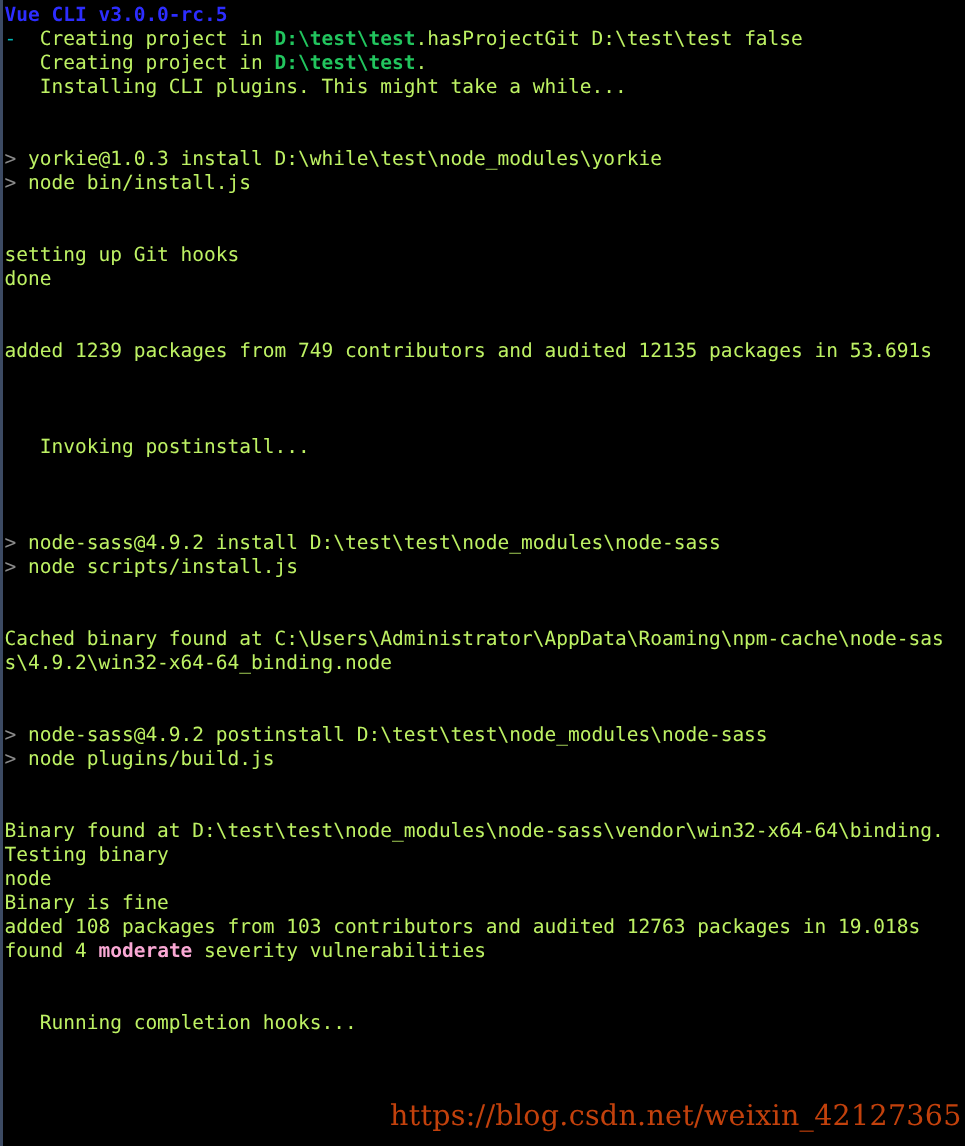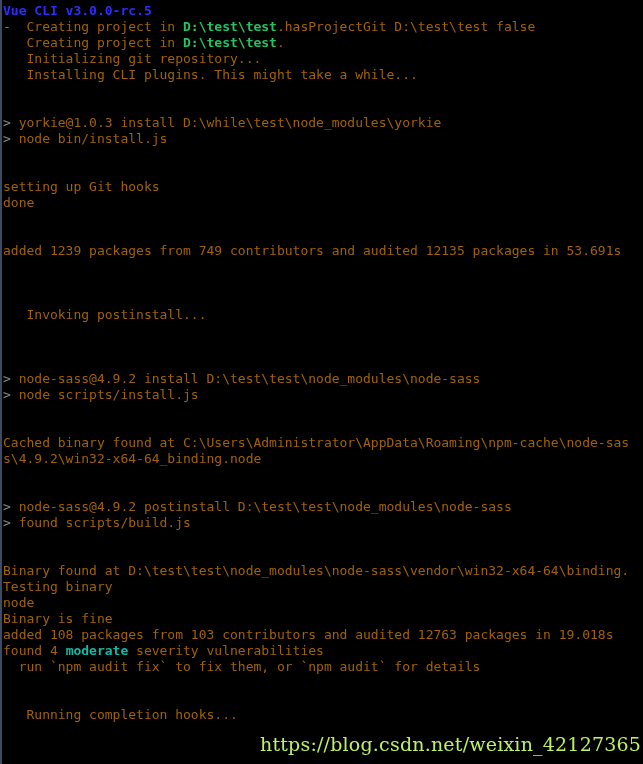--- a/index.html
+++ b/index.html
@@ -29,53 +29,52 @@
   }
   .line {
     height: 16px;
     white-space: pre;
     padding-left: 1px;
     overflow: hidden;
   }
   .blank { height: 16px; }
 
   
-  .c-white   { color: #a16207; }
+  .c-white   { color: #bef264; }
   .c-blue    { color: #2d2dff; font-weight: bold; }
   .c-cyan    { color: #00b7b7; }
   .c-yellow  { color: #22c55e; font-weight: bold; }
-  .c-byellow { color: #14b8a6; font-weight: bold; }
+  .c-byellow { color: #f9a8d4; font-weight: bold; }
   .c-green   { color: #1aff1a; font-weight: bold; }
   .c-gray    { color: #8a8a8a; }
 
   #watermark {
     position: absolute;
     left: 258px;
     top: 733px;
     font-family: "DejaVu Serif", "Liberation Serif", serif;
     font-size: 19px;
     line-height: 22px;
-    color: #bef264;
+    color: #c2410c;
     white-space: pre;
     letter-spacing: 0.2px;
     pointer-events: none;
   }
 </style>
 </head>
 <body>
 
 <div id="terminal">
 
   <div class="line"><span class="c-blue">Vue CLI v3.0.0-rc.5</span></div>
 
   <div class="line"><span class="c-cyan">-</span><span class="c-white">  Creating project in </span><span class="c-yellow">D:\test\test</span><span class="c-white">.hasProjectGit D:\test\test false</span></div>
 
   <div class="line"><span class="c-white">   Creating project in </span><span class="c-yellow">D:\test\test</span><span class="c-white">.</span></div>
 
-  <div class="line c-white">   Initializing git repository...</div>
 
   <div class="line c-white">   Installing CLI plugins. This might take a while...</div>
 
   <div class="blank"></div>
   <div class="blank"></div>
 
   <div class="line"><span class="c-gray">&gt;</span><span class="c-white"> yorkie@1.0.3 install D:\while\test\node_modules\yorkie</span></div>
 
   <div class="line"><span class="c-gray">&gt;</span><span class="c-white"> node bin/install.js</span></div>
 
@@ -109,34 +108,33 @@
   <div class="blank"></div>
 
   <div class="line c-white">Cached binary found at C:\Users\Administrator\AppData\Roaming\npm-cache\node-sas</div>
   <div class="line c-white">s\4.9.2\win32-x64-64_binding.node</div>
 
   <div class="blank"></div>
   <div class="blank"></div>
 
   <div class="line"><span class="c-gray">&gt;</span><span class="c-white"> node-sass@4.9.2 postinstall D:\test\test\node_modules\node-sass</span></div>
 
-  <div class="line"><span class="c-gray">&gt;</span><span class="c-white"> found scripts/build.js</span></div>
+  <div class="line"><span class="c-gray">&gt;</span><span class="c-white"> node plugins/build.js</span></div>
 
   <div class="blank"></div>
   <div class="blank"></div>
 
   <div class="line c-white">Binary found at D:\test\test\node_modules\node-sass\vendor\win32-x64-64\binding.</div>
   <div class="line c-white">Testing binary</div>
   <div class="line c-white">node</div>
   <div class="line c-white">Binary is fine</div>
   <div class="line c-white">added 108 packages from 103 contributors and audited 12763 packages in 19.018s</div>
 
   <div class="line"><span class="c-white">found 4 </span><span class="c-byellow">moderate</span><span class="c-white"> severity vulnerabilities</span></div>
 
-  <div class="line c-white">  run `npm audit fix` to fix them, or `npm audit` for details</div>
 
   <div class="blank"></div>
   <div class="blank"></div>
 
   <div class="line c-white">   Running completion hooks...</div>
 
   <div class="blank"></div>
 
   <div id="watermark">https://blog.csdn.net/weixin_42127365</div>
 

